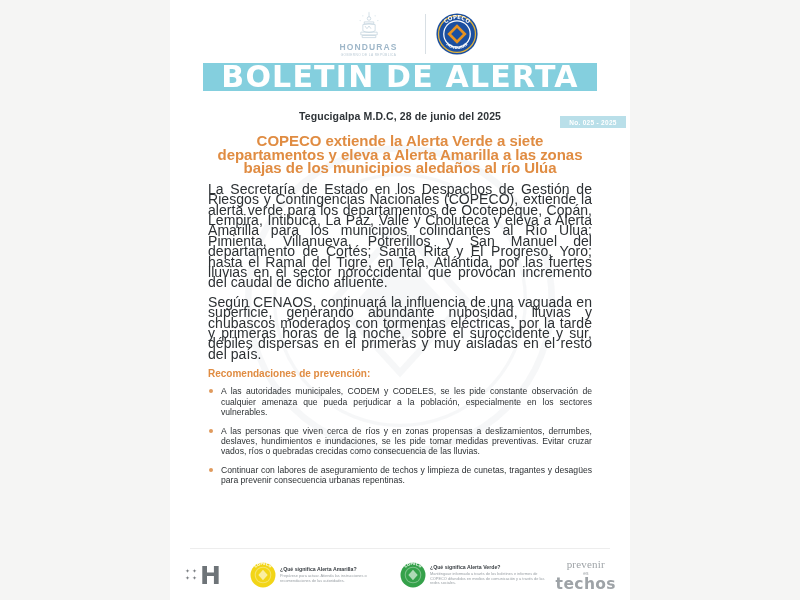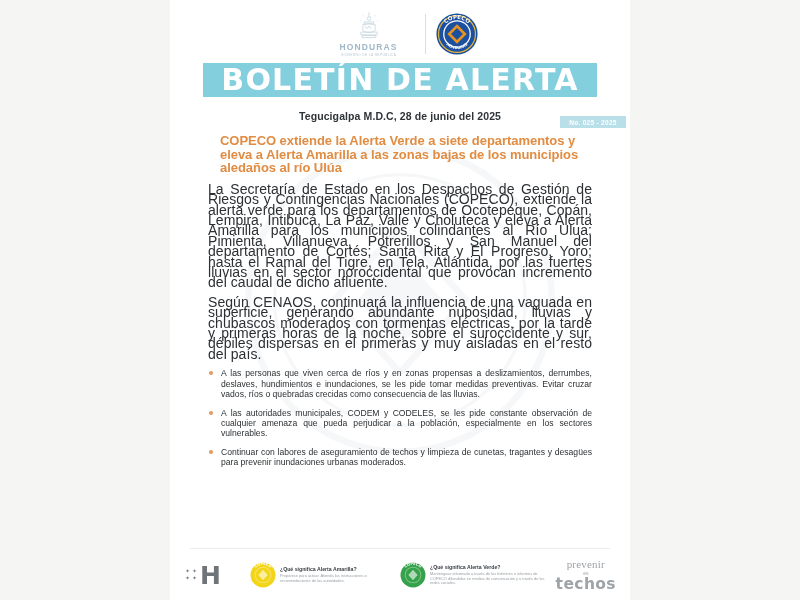--- a/index.html
+++ b/index.html
@@ -32,42 +32,42 @@
   .hon-shield{width:30px;height:30px;}
   .hon-name{
     font-size:8.5px;letter-spacing:1.1px;color:#9fb7c9;font-weight:700;margin-top:1px;
   }
   .hon-sub{font-size:3.2px;letter-spacing:.4px;color:#b9c9d4;margin-top:1px;}
   .divider-v{width:1px;height:40px;background:#d8dfe4;margin:0 10px;}
   .copeco-seal{width:42px;height:42px;}
 
   
   .banner{
-    position:absolute;left:33px;top:63px;width:394px;height:34px;
+    position:absolute;left:33px;top:63px;width:394px;height:28px;
     background:#84cfde;display:flex;align-items:center;justify-content:center;
   }
   .banner-title{
     color:#ffffff;font-weight:800;font-size:30px;letter-spacing:1.2px;
     font-family:"DejaVu Sans", sans-serif;line-height:1;
   }
   .place-date{
     position:absolute;left:0;top:110px;width:460px;text-align:center;
     font-size:10.5px;font-weight:700;color:#2f3438;letter-spacing:.1px;
   }
   .bulletin-no{
     position:absolute;left:390px;top:116px;width:66px;height:12px;
     background:#b9dfe9;color:#ffffff;font-size:6.5px;font-weight:700;
     display:flex;align-items:center;justify-content:center;letter-spacing:.3px;
   }
 
   
   .content{position:absolute;left:38px;top:134px;width:384px;}
   .headline{
-    color:#e08c42;font-weight:800;font-size:13px;line-height:13.6px;
-    text-align:left;margin:0 0 9px 12px;letter-spacing:-.05px;
+    color:#e08c42;font-weight:800;font-size:15px;line-height:13.6px;
+    text-align:center;margin:0 0 9px 0;letter-spacing:-.05px;
   }
   p.body{
     margin:0 0 9px 0;text-align:justify;font-size:14px;line-height:10.4px;
     color:#2c3033;letter-spacing:.05px;
   }
   .rec-title{
     color:#e08c42;font-weight:800;font-size:10px;margin:4px 0 7px 0;
   }
   ul.recs{margin:0;padding:0;list-style:none;}
   ul.recs li{
@@ -166,24 +166,25 @@
 
   <div class="place-date">Tegucigalpa M.D.C, 28 de junio del 2025</div>
   <div class="bulletin-no">No. 025 - 2025</div>
 
   <div class="content">
     <div class="headline">COPECO extiende la Alerta Verde a siete departamentos y eleva a Alerta Amarilla a las zonas bajas de los municipios aledaños al río Ulúa</div>
 
     <p class="body">La Secretaría de Estado en los Despachos de Gestión de Riesgos y Contingencias Nacionales (COPECO), extiende la alerta verde para los departamentos de Ocotepeque, Copán, Lempira, Intibucá, La Paz, Valle y Choluteca y eleva a Alerta Amarilla para los municipios colindantes al Río Ulua: Pimienta, Villanueva, Potrerillos y San Manuel del departamento de Cortés; Santa Rita y El Progreso, Yoro; hasta el Ramal del Tigre, en Tela, Atlántida, por las fuertes lluvias en el sector noroccidental que provocan incremento del caudal de dicho afluente.</p>
     <p class="body">Según CENAOS, continuará  la  influencia de una vaguada en superficie, generando abundante nubosidad, lluvias y chubascos moderados  con tormentas eléctricas, por la tarde y primeras horas de la noche, sobre el suroccidente y sur, débiles dispersas en el primeras y muy aisladas en el resto del país.</p>
 
+    <div class="rec-title">Recomendaciones de prevención:</div>
     <ul class="recs">
+      <li>A las autoridades municipales, CODEM y CODELES, se les pide constante observación de cualquier amenaza que pueda perjudicar a la población, especialmente en los sectores vulnerables.</li>
       <li>A las personas que viven cerca de ríos y en zonas propensas a deslizamientos, derrumbes, deslaves, hundimientos e inundaciones, se les pide tomar medidas preventivas. Evitar cruzar vados, ríos o quebradas crecidas como consecuencia de las lluvias.</li>
-      <li>A las autoridades municipales, CODEM y CODELES, se les pide constante observación de cualquier amenaza que pueda perjudicar a la población, especialmente en los sectores vulnerables.</li>
-      <li>Continuar con labores de aseguramiento de techos y limpieza de cunetas, tragantes y desagües para prevenir inundaciones urbanas moderados.</li>
+      <li>Continuar con labores de aseguramiento de techos y limpieza de cunetas, tragantes y desagües para prevenir consecuencia urbanas repentinas.</li>
     </ul>
   </div>
 
   <div class="footer-rule"></div>
   <div class="footer">
 
     <div class="h-logo">
       <div class="h-stars">
         <div class="star">✦</div>
         <div class="star">✦</div>

